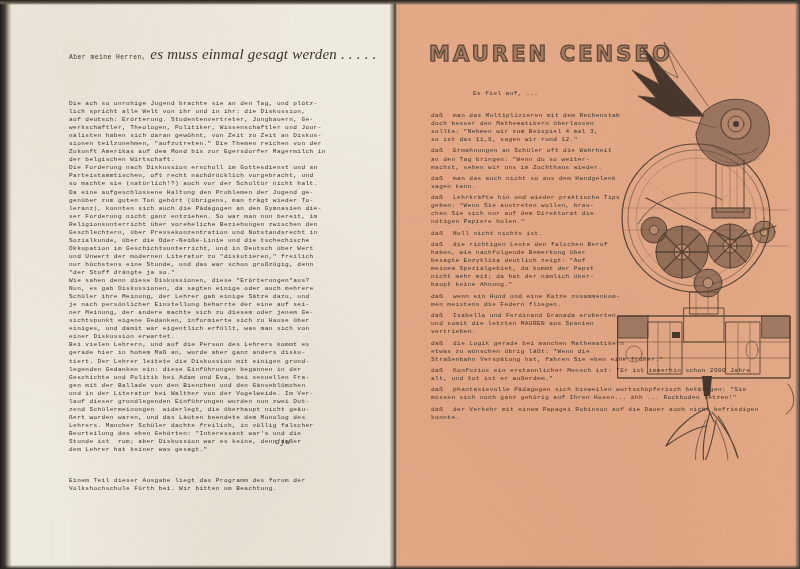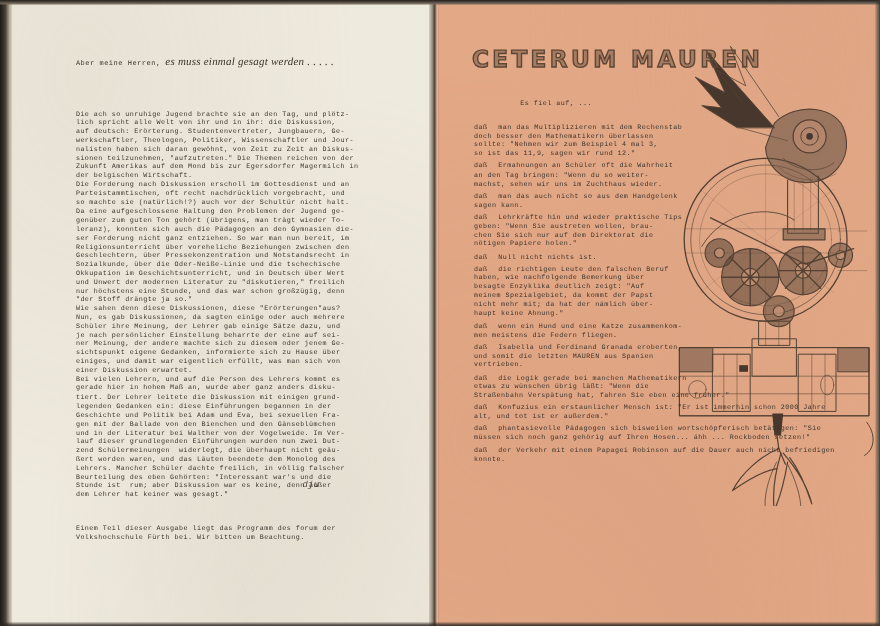--- a/index.html
+++ b/index.html
@@ -123,21 +123,21 @@
   }
   .l-head .plain {
     font-family: "Liberation Mono", "DejaVu Sans Mono", monospace;
     font-size: 6.3px;
     letter-spacing: .5px;
     color: #3a332c;
   }
   .l-head .ital {
     font-family: "Liberation Serif", "DejaVu Serif", serif;
     font-style: italic;
-    font-size: 10px;
+    font-size: 15px;
     letter-spacing: .2px;
     color: #3a332c;
     margin-top: 19px;
   }
 
   .l-body {
     position: absolute;
     left: 62px; top: 100px;
   }
   .sig {
@@ -336,21 +336,21 @@
         <path d="M100 372 C112 386 122 402 126 418 C120 400 112 384 106 376"></path>
         <path d="M94 380 C86 396 82 412 84 424" stroke-width=".7"></path>
         <path d="M104 382 C112 398 116 412 116 422" stroke-width=".7"></path>
       </g>
       <path d="M90 336 L100 336 L98 356 L92 356 Z" fill="#3d2f26" stroke="none"></path>
 
       <path d="M176 344 C184 354 184 368 174 374" stroke-width=".9"></path>
     </svg>
   </div>
 
-  <div class="ceterum">CETERUM MAUREN</div>
+  <div class="ceterum">MAUREN CENSEO</div>
   <div class="r-intro tw">Es fiel auf, ...</div>
   <div class="r-list" id="r-list">
       <div class="r-item tw"><span class="dass">daß</span><span class="txt">man das Multiplizieren mit dem Rechenstab
 doch besser den Mathematikern überlassen
 sollte: "Nehmen wir zum Beispiel 4 mal 3,
 so ist das 11,9, sagen wir rund 12."</span></div>
       <div class="r-item tw"><span class="dass">daß</span><span class="txt">Ermahnungen an Schüler oft die Wahrheit
 an den Tag bringen: "Wenn du so weiter-
 machst, sehen wir uns im Zuchthaus wieder.</span></div>
       <div class="r-item tw"><span class="dass">daß</span><span class="txt">man das auch nicht so aus dem Handgelenk

